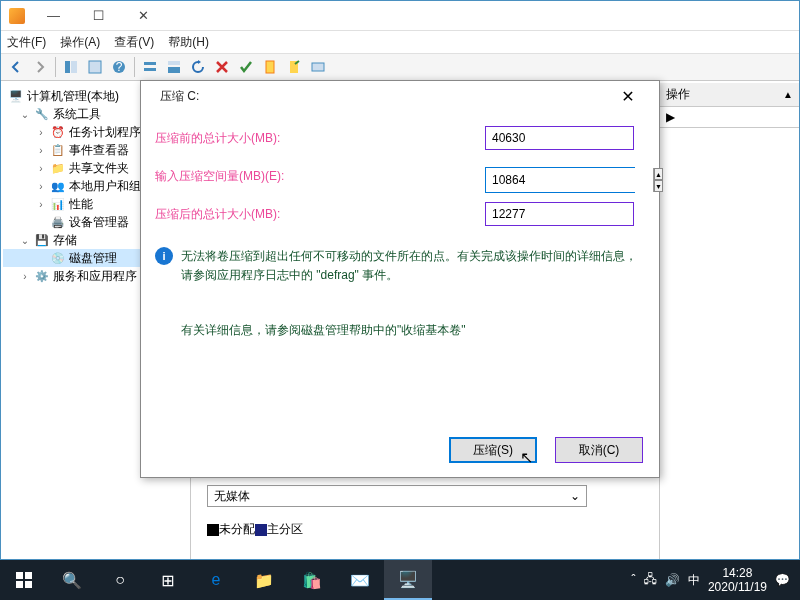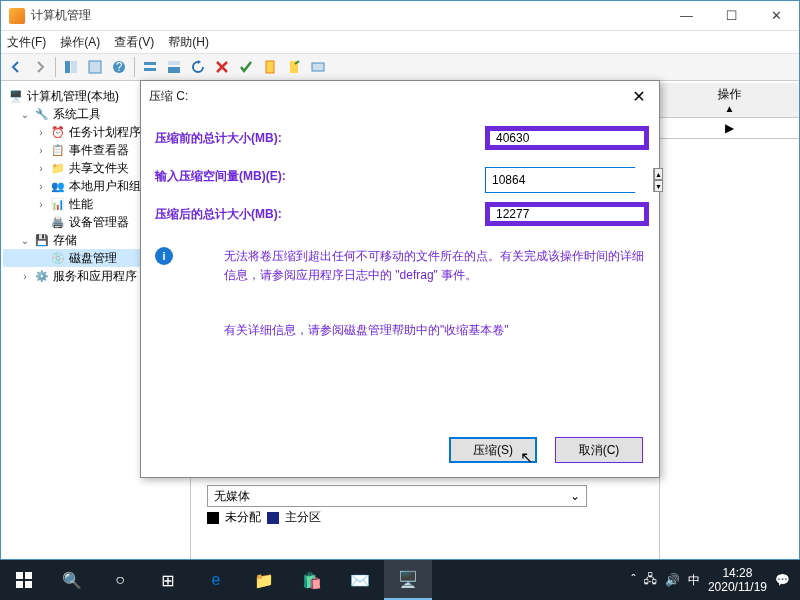--- a/index.html
+++ b/index.html
@@ -24,64 +24,63 @@
 .content { position: absolute; top: 82px; left: 0; right: 0; bottom: 0; display: flex; }
 .tree { width: 190px; border-right: 1px solid #c9c9c9; padding: 4px 2px; overflow: hidden; }
 .tree-row { display: flex; align-items: center; height: 18px; white-space: nowrap; cursor: default; }
 .tree-row .exp { width: 12px; text-align: center; color: #666; font-size: 10px; }
 .tree-row .ticon { width: 16px; height: 16px; margin: 0 3px; display: flex; align-items: center; justify-content: center; font-size: 11px; }
 .tree-row.selected { background: #cce8ff; }
 .ind-0 { padding-left: 2px; } .ind-1 { padding-left: 16px; } .ind-2 { padding-left: 32px; }
 
 .mainpane { flex: 1; position: relative; }
 .rightpane { width: 140px; border-left: 1px solid #c9c9c9; background: #fff; }
-.rightpane .hdr { background: #f0f0f0; border-bottom: 1px solid #c9c9c9; padding: 3px 6px; display: flex; justify-content: space-between; align-items: center; flex-direction: column; }
+.rightpane .hdr { background: #f0f0f0; border-bottom: 1px solid #c9c9c9; padding: 3px 6px; display: flex; justify-content: space-between; align-items: center; }
 .rightpane .arrow { font-size: 10px; }
 
 .dropdown { position: absolute; left: 206px; top: 484px; width: 380px; height: 22px; border: 1px solid #999; background: #fff; display: flex; align-items: center; padding: 0 6px; justify-content: space-between; }
-.legend { position: absolute; left: 206px; top: 508px; display: flex; align-items: center; gap: 6px; }
+.legend { position: absolute; left: 206px; top: 520px; display: flex; align-items: center; gap: 0; }
 .legend .sq { width: 12px; height: 12px; }
 .legend .black { background: #000; } .legend .navy { background: #1a237e; }
 
 
 .dialog { position: absolute; left: 140px; top: 80px; width: 520px; height: 398px; background: #fff; border: 1px solid #888; box-shadow: 2px 2px 8px rgba(0,0,0,0.3); }
-.dlg-title { height: 30px; display: flex; align-items: center; justify-content: space-between; padding: 0 8px; }
+.dlg-title { height: 30px; display: flex; align-items: center; justify-content: space-between; padding: 0 19px; }
 .dlg-title .t { color: #222; }
 .dlg-close { width: 24px; height: 24px; display: flex; align-items: center; justify-content: center; font-size: 16px; }
 .dlg-body { padding: 8px 14px; }
 .form-row { display: flex; align-items: center; height: 38px; }
-.form-row .lbl { width: 330px; color: #6d28d9; font-weight: bold; }
+.form-row .lbl { width: 330px; color: #ec4899; }
 .form-row .val { width: 150px; }
-.ro-field { width: 164px; height: 24px; border: 5px solid #6d28d9; background: #fff; padding: 4px 6px; display: flex; align-items: center; }
+.ro-field { width: 149px; height: 24px; border: 1px solid #6d28d9; background: #fff; padding: 4px 6px; display: flex; align-items: center; }
 .spin-field { width: 150px; height: 26px; border: 1px solid #0078d7; display: flex; margin-top: 8px; }
 .spin-field input { flex: 1; border: none; outline: none; padding: 2px 6px; font-size: 12px; }
 .spin-btns { width: 18px; display: flex; flex-direction: column; border-left: 1px solid #999; }
 .spin-btns div { flex: 1; display: flex; align-items: center; justify-content: center; font-size: 7px; border: 1px solid #888; background: #f0f0f0; }
 .info-row { display: flex; gap: 8px; margin-top: 14px; }
 .info-ico { width: 18px; height: 18px; border-radius: 50%; background: #1976d2; color: #fff; display: flex; align-items: center; justify-content: center; font-size: 11px; font-weight: bold; }
-.info-txt { flex: 1; line-height: 1.6; color: #6d28d9; margin-left: 43px; }
+.info-txt { flex: 1; line-height: 1.6; color: #14532d; }
 .dlg-buttons { position: absolute; bottom: 14px; right: 16px; display: flex; gap: 18px; }
 .dlg-btn { width: 88px; height: 26px; border: 1px solid #6d28d9; background: #e1e1e1; display: flex; align-items: center; justify-content: center; cursor: default; }
 .dlg-btn.primary { border: 2px solid #0078d7; }
 .cursor { position: absolute; left: 520px; top: 448px; font-size: 16px; color: #000; pointer-events: none; }
 
 
 .taskbar { position: absolute; bottom: 0; left: 0; right: 0; height: 40px; background: #17212b; display: flex; align-items: center; color: #fff; }
 .tb-btn { width: 48px; height: 40px; display: flex; align-items: center; justify-content: center; font-size: 16px; }
 .tb-btn.active { background: #333c47; border-bottom: 2px solid #76b9ed; }
 .tb-right { margin-left: auto; display: flex; align-items: center; gap: 8px; padding-right: 10px; font-size: 11px; }
 .tb-clock { text-align: center; line-height: 1.2; }
 </style>
 </head>
 <body>
 
 <div class="main-window">
   <div class="titlebar">
     <div class="icon"></div>
-    <div class="title">计算机管理</div>
     <div class="win-controls">
       <div class="win-btn">—</div>
       <div class="win-btn">☐</div>
       <div class="win-btn">✕</div>
     </div>
   </div>
 
   <div class="menubar">
     <span>文件(F)</span>
     <span>操作(A)</span>

